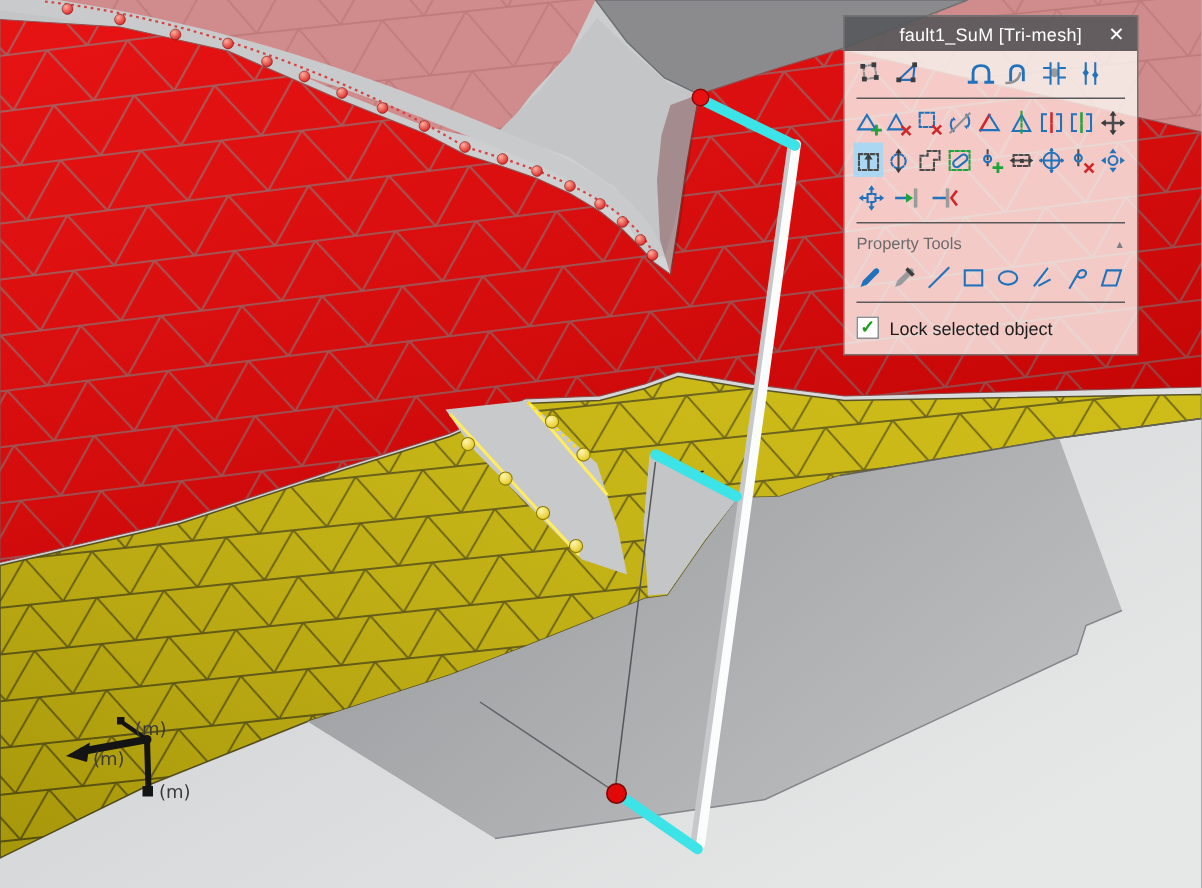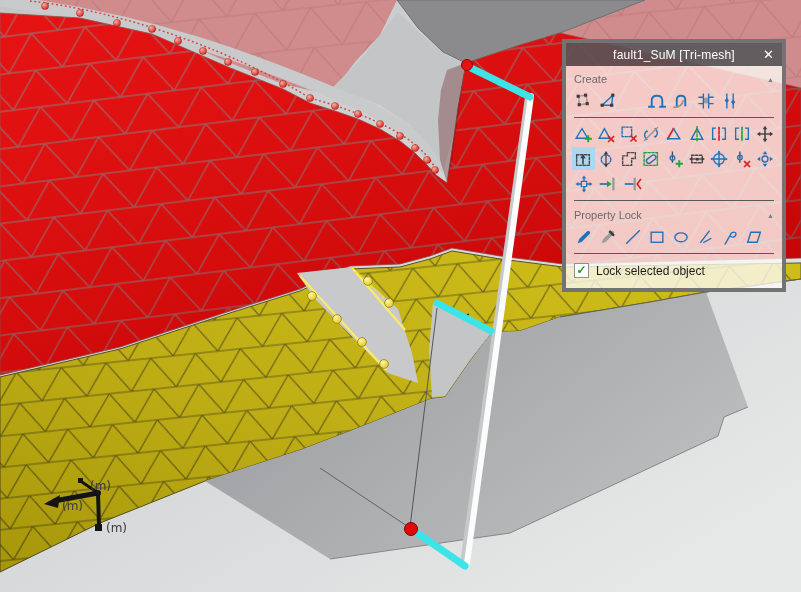--- a/index.html
+++ b/index.html
@@ -1,22 +1,22 @@
 <!DOCTYPE html>
 <html><head>
 <meta charset="utf-8">
 <style>
   html,body{margin:0;padding:0;background:#888;}
   #stage{position:relative;width:801px;height:592px;overflow:hidden;
          font-family:"Liberation Sans",sans-serif;background:#cfd0d2;}
   #scene{position:absolute;left:0;top:0;}
 
   
-  .panel{position:absolute;left:562px;top:10px;width:224px;
-         border:4px solid #737373;box-sizing:border-box;margin-top:29px;}
+  .panel{position:absolute;left:562px;top:10px;width:197px;
+         border:1px solid #737373;box-sizing:border-box;}
   .tbar{height:23px;background:rgba(84,86,90,.88);color:#fff;display:flex;
         align-items:center;justify-content:center;position:relative;
         font-size:12px;letter-spacing:.2px;}
   .tbar .x{position:absolute;right:8px;top:50%;transform:translateY(-52%);
            font-size:13px;color:#fff;cursor:pointer;line-height:1;}
   .body{background:rgba(252,250,245,.80);padding:2px 6px 5px;}
   .hdr{display:flex;justify-content:space-between;align-items:center;
        color:#6b6b6b;font-size:11px;padding:5px 2px 3px;}
   .hdr .ar{font-size:7px;color:#7f7f7f;cursor:pointer;}
   .irow{display:flex;padding:1px 0;}
@@ -171,24 +171,20 @@
   </g>
 </svg>
 
 <div class="panel">
   <div class="tbar">
     <span>fault1_SuM [Tri-mesh]</span>
     <span class="x">✕</span>
   </div>
   <div class="body">
 
-    <div class="hdr">
-      <span>Create</span>
-      <span class="ar">▲</span>
-    </div>
     <div class="irow">
       <span class="tool">
             <svg class="ic" viewBox="0 0 17 17">
         <path class="sgr dsh" d="M3,4 L10,3 M3.5,4.5 L4,11.5 M4,12 L12,11 M10.5,3.5 L11.5,10"></path>
         <rect class="fk" x="1.5" y="2.5" width="3" height="3"></rect>
               <rect class="fk" x="8.5" y="1.5" width="3" height="3"></rect>
         <rect class="fk" x="2.5" y="10.5" width="3" height="3"></rect>
               <rect class="fk" x="10" y="9.5" width="3" height="3"></rect>
             </svg>
           </span>
@@ -384,21 +380,21 @@
             <svg class="ic" viewBox="0 0 17 17">
         <path class="sb w16" d="M1.5,8.5 H8.5"></path>
               <rect class="fgr" x="9" y="2.5" width="2.2" height="12"></rect>
         <path class="sr w16" d="M15.5,4.5 L12.5,8.5 L15.5,12.5"></path>
             </svg>
           </span>
     </div>
     <div class="sep"></div>
 
     <div class="hdr">
-      <span>Property Lock</span>
+      <span>Property Tools</span>
       <span class="ar">▲</span>
     </div>
     <div class="irow">
       <span class="tool">
             <svg class="ic" viewBox="0 0 17 17">
         <path class="fb" d="M2.5,14.5 L4,10.5 L11.5,3 A1.8,1.8 0 0 1 14,5.5 L6.5,13 Z"></path>
             </svg>
           </span>
       <span class="tool">
             <svg class="ic" viewBox="0 0 17 17">

